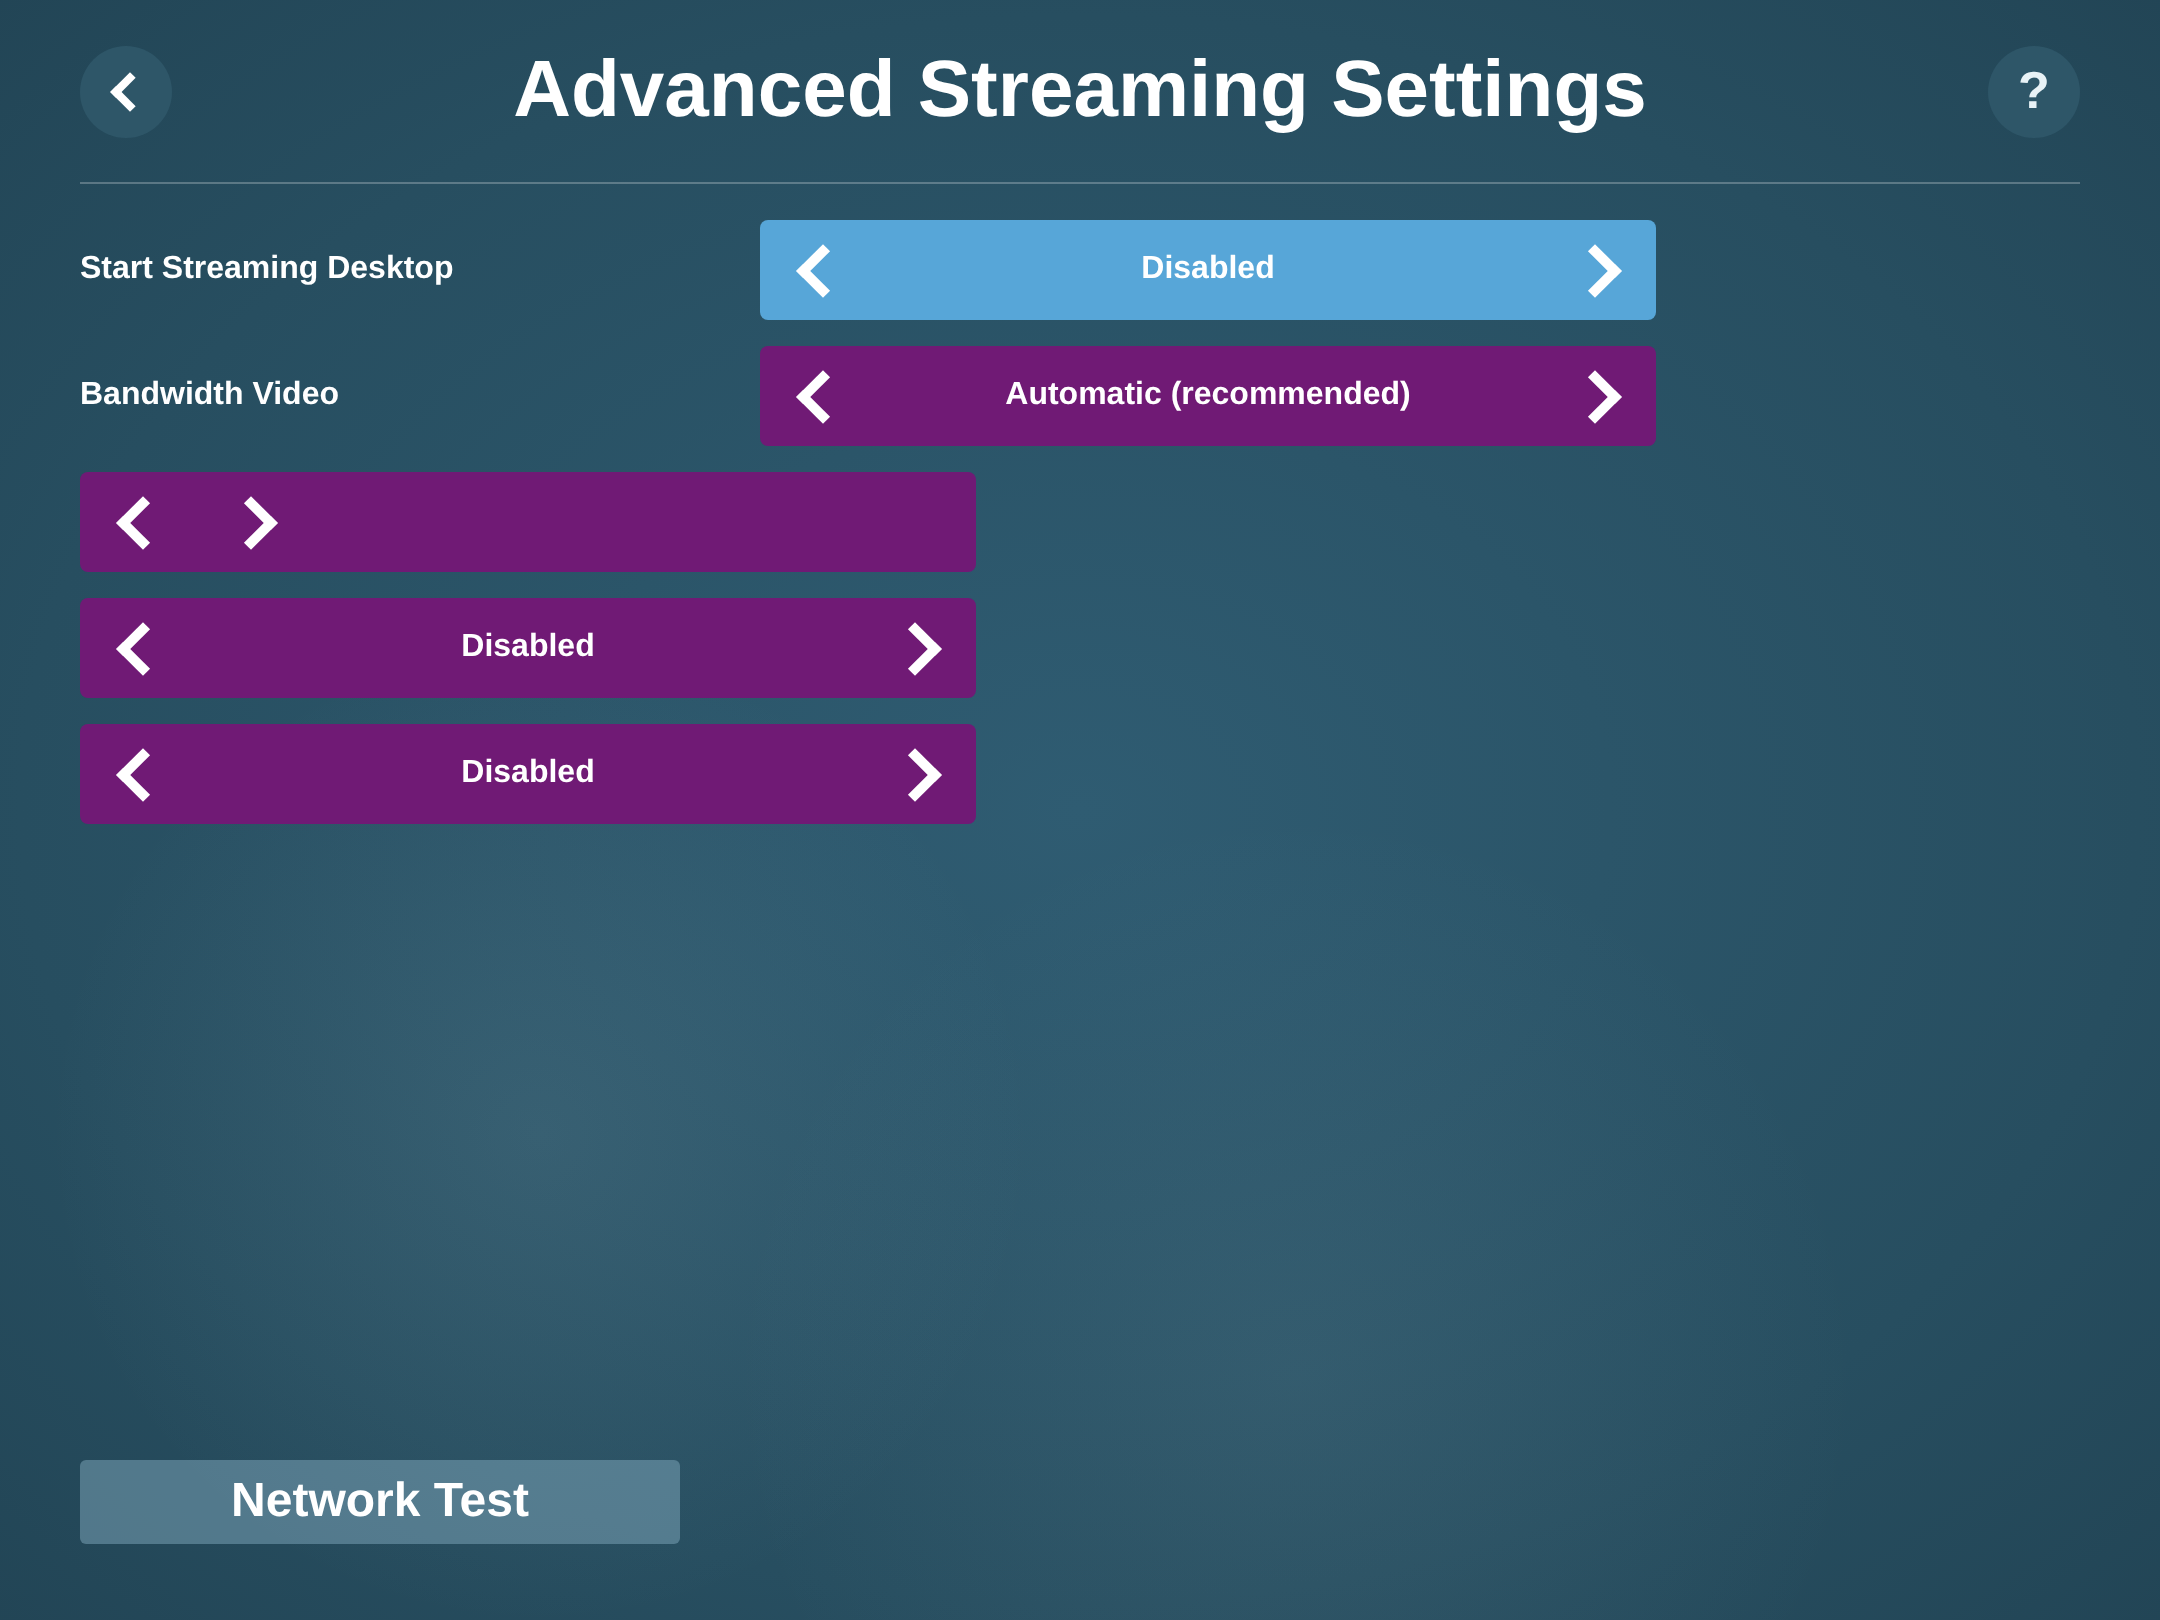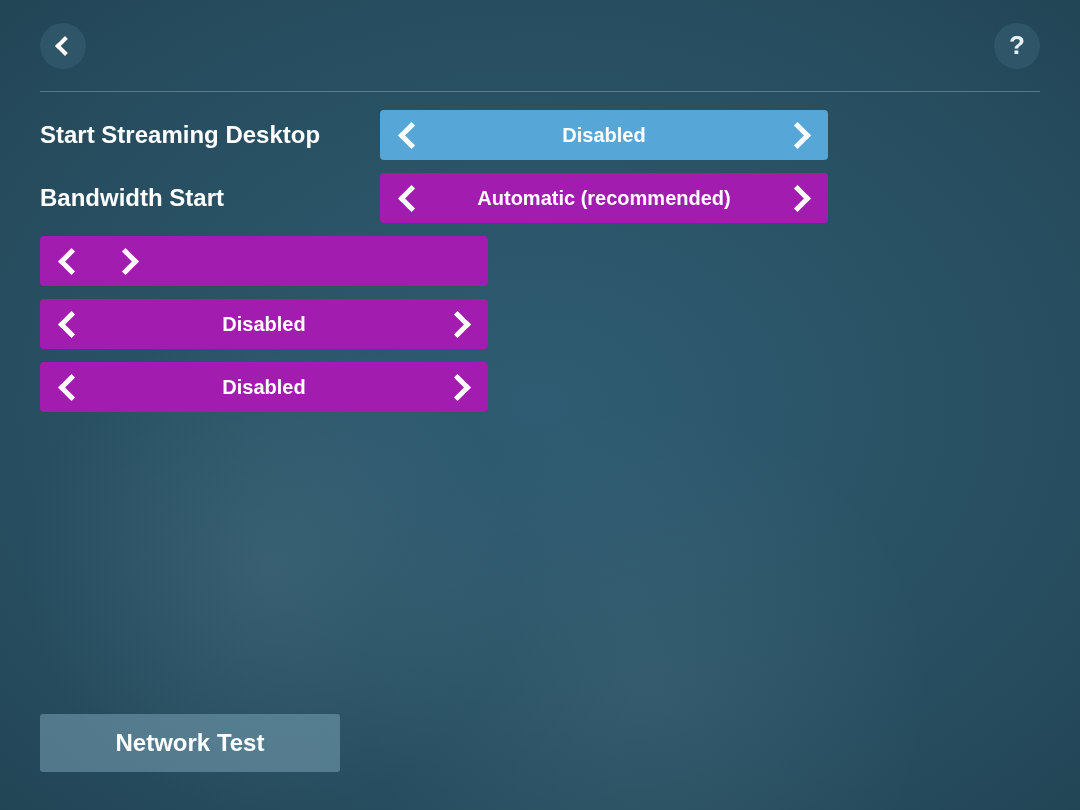--- a/index.html
+++ b/index.html
@@ -64,95 +64,96 @@
     flex-direction: column;
     gap: 13px;
   }
   .row {
     display: flex;
     align-items: center;
     height: 50px;
   }
   .row-label {
     flex: 0 0 340px;
-    font-size: 24px;
+    font-size: 16px;
     font-weight: bold;
     color: #fff;
   }
   .picker {
     flex: 0 0 448px;
     height: 50px;
-    background: #a21caf;
+    background: #701a75;
     border-radius: 4px;
     display: flex;
     align-items: center;
     cursor: pointer;
   }
   .picker.selected { background: #57a6d8; }
   .picker-arrow {
     width: 58px;
     height: 100%;
     display: flex;
     align-items: center;
     justify-content: center;
   }
   .picker-value {
     flex: 1;
     text-align: center;
-    font-size: 20px;
+    font-size: 16px;
     font-weight: bold;
     color: #fff;
   }
 
   .footer {
     position: absolute;
     left: 40px;
     bottom: 38px;
     display: flex;
     gap: 26px;
   }
   .footer-btn {
     width: 300px;
-    height: 58px;
+    height: 42px;
     background: rgba(120,160,180,0.55);
     border-radius: 3px;
     display: flex;
     align-items: center;
     justify-content: center;
     font-size: 24px;
     font-weight: bold;
     color: #fff;
     cursor: pointer;
   }
 </style>
 </head>
 <body>
 
 <div class="header">
   <div class="circle-btn back-btn">
     <span class="chev left"></span>
   </div>
+  <div class="title">Advanced Streaming Settings</div>
   <div class="circle-btn help-btn">?</div>
 </div>
 
 <div class="settings" id="settings-list">
     <div class="row">
       <div class="row-label">Start Streaming Desktop</div>
       <div class="picker selected">
         <div class="picker-arrow">
           <span class="chev left"></span>
         </div>
         <div class="picker-value">Disabled</div>
         <div class="picker-arrow">
           <span class="chev right"></span>
         </div>
       </div>
     </div>
     <div class="row">
-      <div class="row-label">Bandwidth Start</div>
+      <div class="row-label">Bandwidth Video</div>
       <div class="picker">
         <div class="picker-arrow">
           <span class="chev left"></span>
         </div>
         <div class="picker-value">Automatic (recommended)</div>
         <div class="picker-arrow">
           <span class="chev right"></span>
         </div>
       </div>
     </div>

